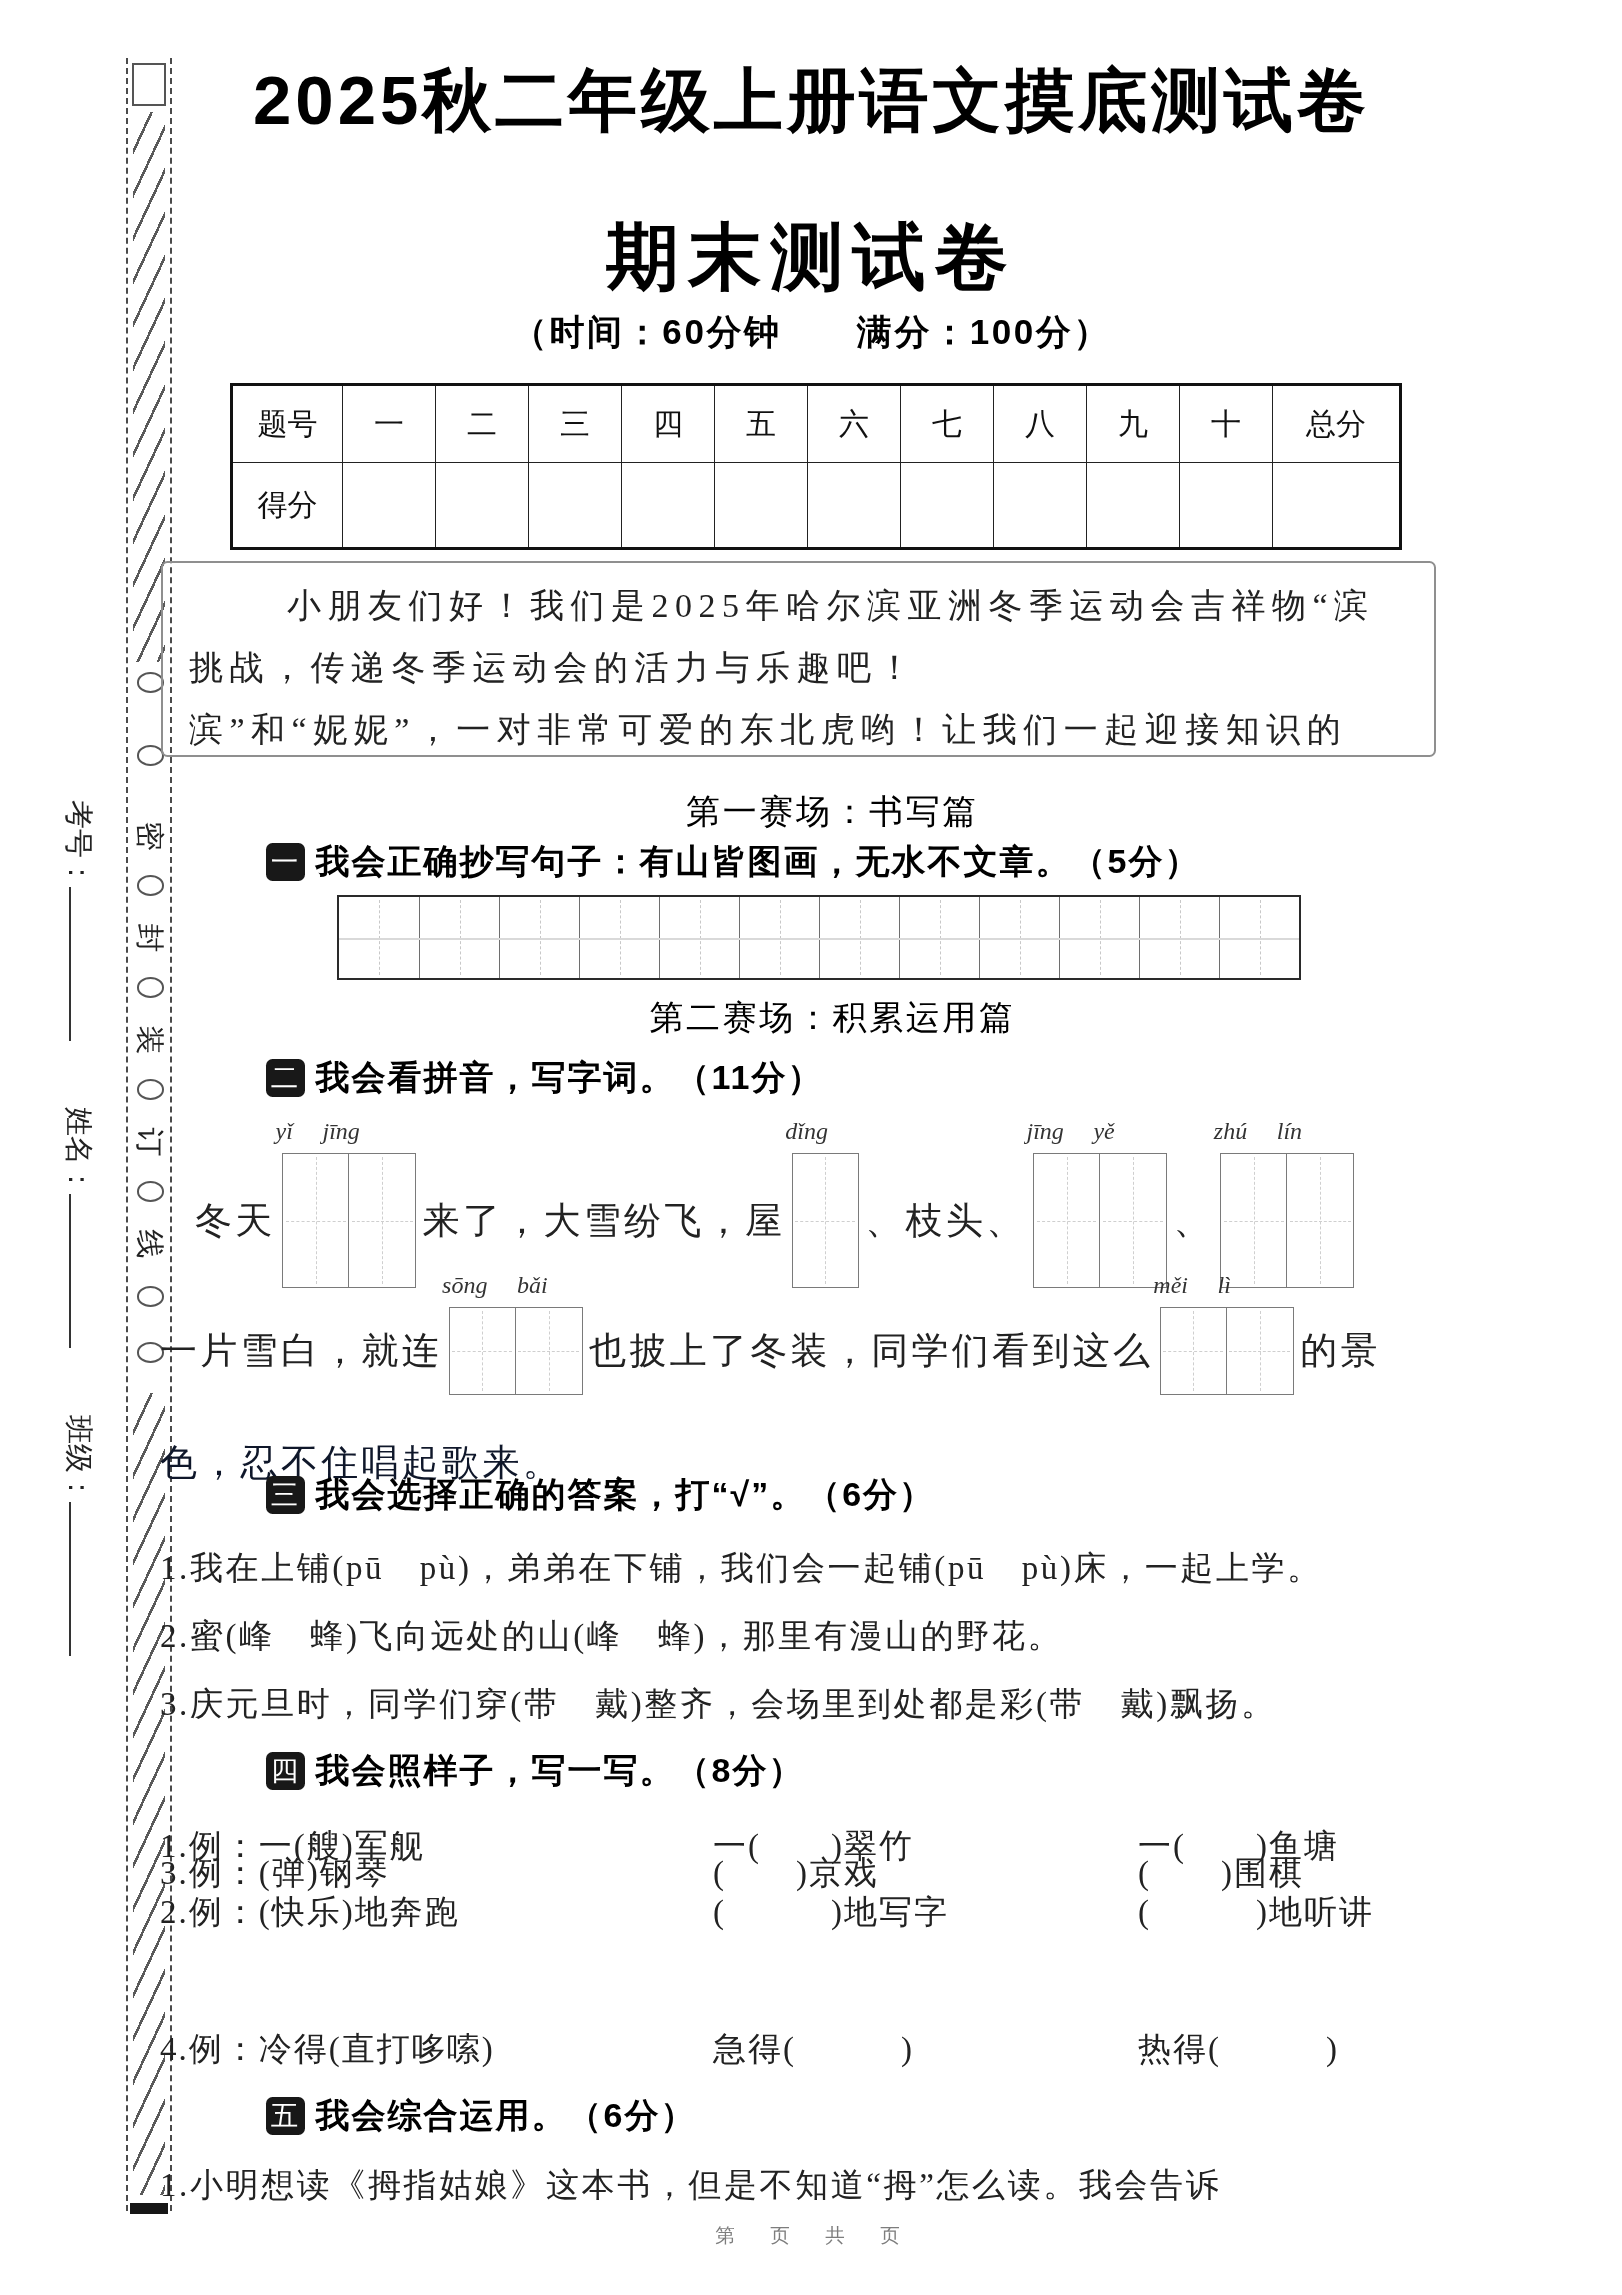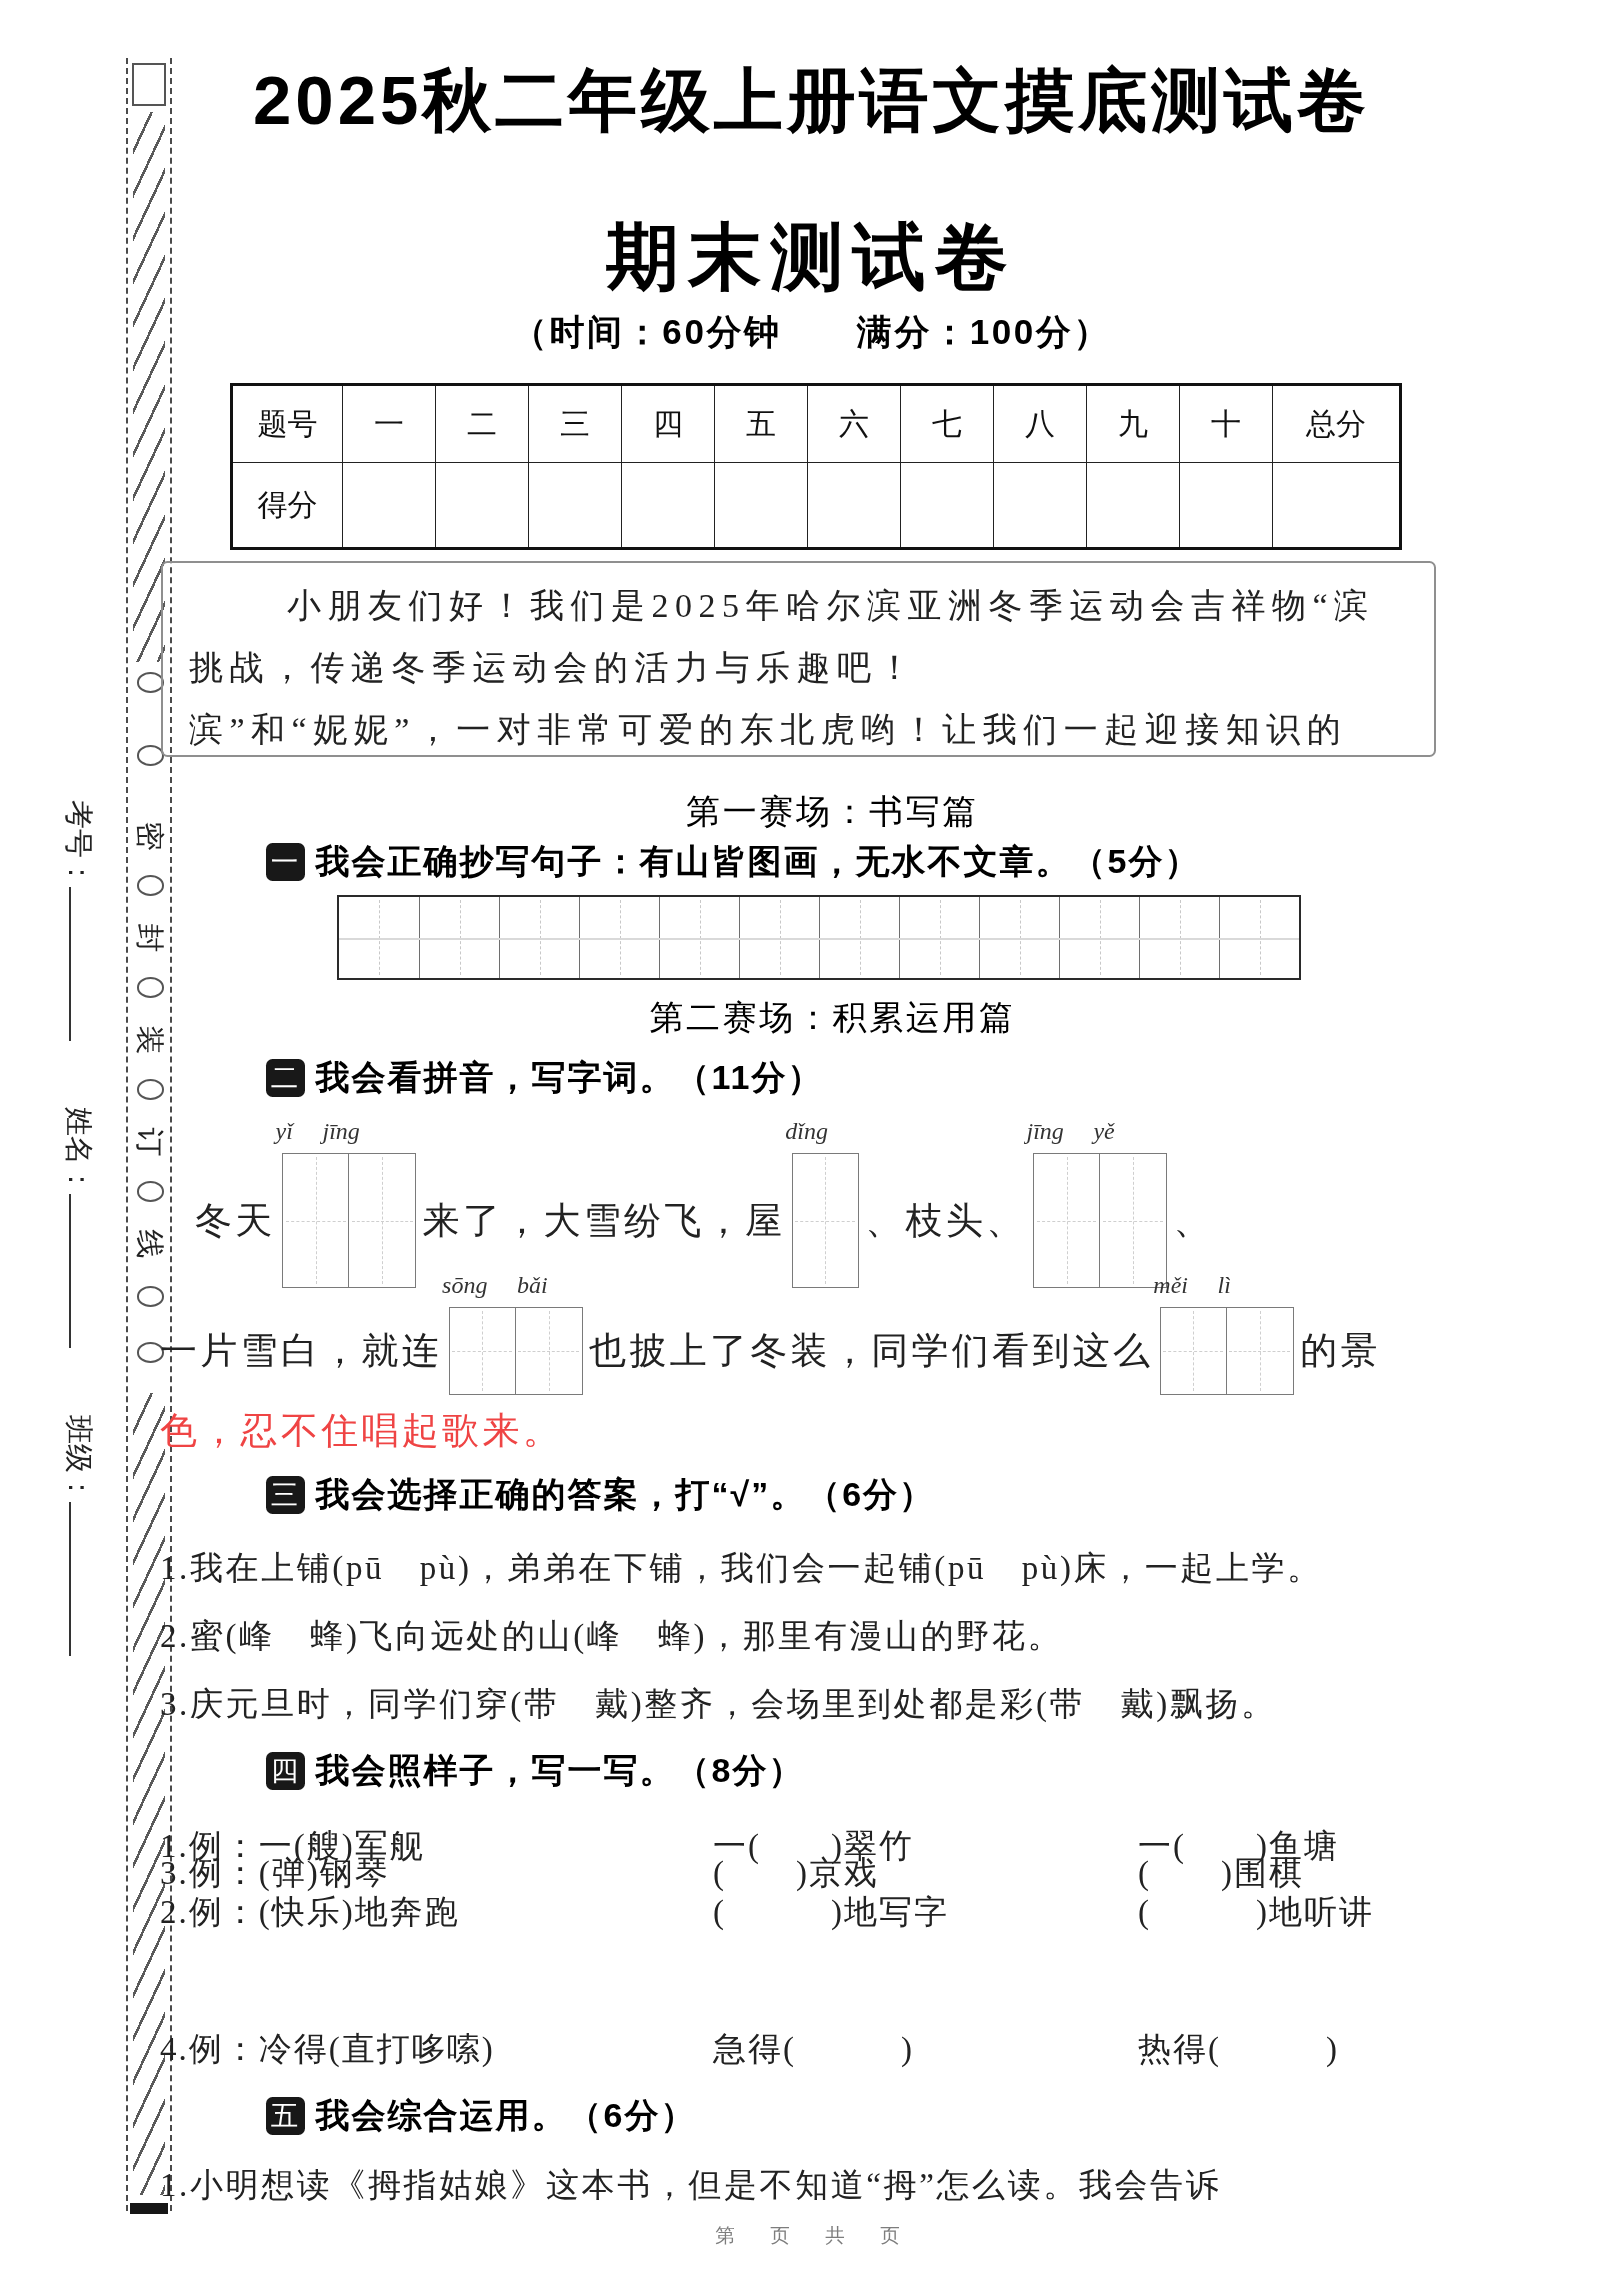--- a/index.html
+++ b/index.html
@@ -41,21 +41,21 @@
   .wgrid:after{content:"";position:absolute;left:0;right:0;top:50%;border-top:2px solid #d9d9d9;}
   .wcell{width:80px;height:81px;box-sizing:border-box;border-left:1.3px solid #6e6e6e;position:relative;}
   .wcell:first-child{border-left:none;}
   .wcell:before{content:"";position:absolute;left:50%;top:3.3px;bottom:3.3px;border-left:1.3px dashed #c8c8c8;}
 
   
   .pyline{position:absolute;display:flex;align-items:center;font-size:37px;letter-spacing:3.3px;
           color:#222;white-space:nowrap;}
   .pyl1{left:195px;top:1153px;}
   .pyl2{left:160px;top:1307px;}
-  .pyl3{position:absolute;left:160px;top:1406px;font-size:37px;letter-spacing:3.3px;color:#ef4444;}
+  .pyl3{position:absolute;left:160px;top:1438px;font-size:37px;letter-spacing:3.3px;color:#0f172a;}
   .pyg{display:flex;position:relative;margin:0 6.5px;}
   .plabel{position:absolute;top:-35px;left:-6.5px;right:-6.5px;font-size:24px;
           letter-spacing:0;word-spacing:23.6px;color:#333;font-style:italic;}
   .pycell{width:67px;height:135px;box-sizing:border-box;border:1.3px solid #7a7a7a;position:relative;background:#fff;}
   .pycell + .pycell{border-left:none;}
   .pycell:before{content:"";position:absolute;left:50%;top:2.6px;bottom:2.6px;border-left:1.3px dashed #cfcfcf;}
   .pycell:after{content:"";position:absolute;top:50%;left:2.6px;right:2.6px;border-top:1.3px dashed #cfcfcf;}
   .pyl2 .pycell{height:88px;}
 
   
@@ -218,20 +218,25 @@
       <span class="plabel">dǐng</span>
       <span class="pycell"></span>
     </span>
     <span>、枝头、</span>
     <span class="pyg">
       <span class="plabel">jīng yě</span>
       <span class="pycell"></span>
       <span class="pycell"></span>
     </span>
     <span>、</span>
+    <span class="pyg">
+      <span class="plabel">zhú lín</span>
+      <span class="pycell"></span>
+      <span class="pycell"></span>
+    </span>
   </div>
 
   <div class="pyline pyl2">
     <span>一片雪白，就连</span>
     <span class="pyg">
       <span class="plabel">sōng bǎi</span>
       <span class="pycell"></span>
       <span class="pycell"></span>
     </span>
     <span>也披上了冬装，同学们看到这么</span>

